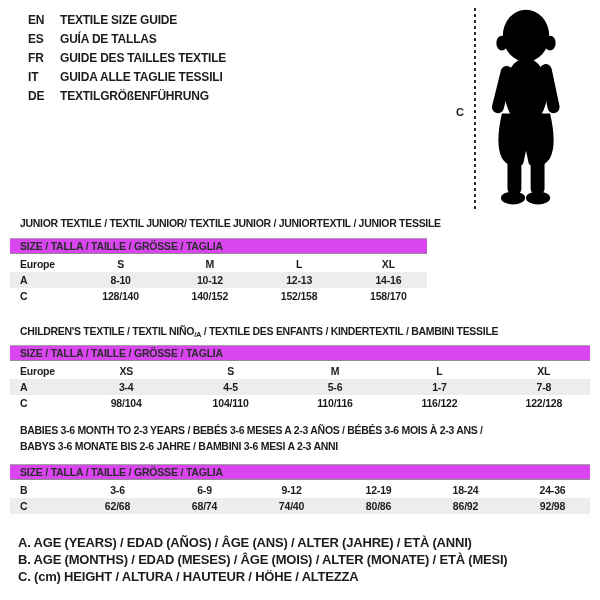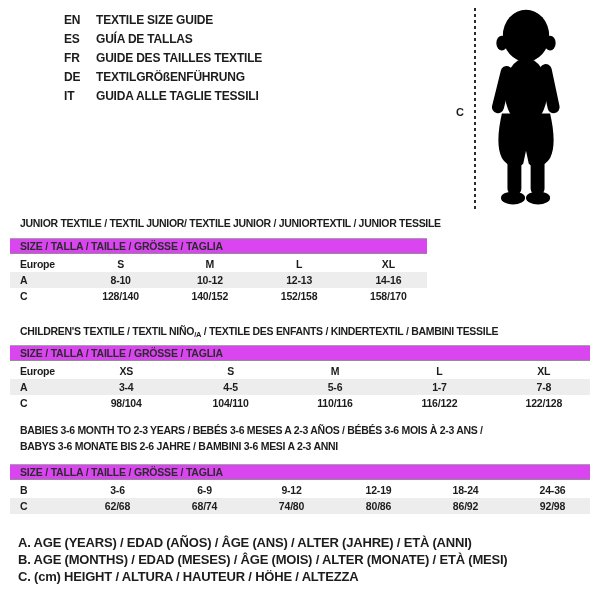--- a/index.html
+++ b/index.html
@@ -6,21 +6,21 @@
   body{
     width:600px;height:600px;position:relative;overflow:hidden;
     background:#ffffff;color:#1c1c1c;
     font-family:"Liberation Sans","DejaVu Sans",sans-serif;
     font-weight:bold;
     -webkit-font-smoothing:antialiased;
   }
   
   .langs{position:absolute;left:28px;top:10px;}
   .lang-row{display:flex;height:19px;align-items:center;font-size:12px;letter-spacing:-0.2px;}
-  .lang-code{width:32px;margin-left:36px;}
+  .lang-code{width:32px;}
   
   .height-line{
     position:absolute;left:474px;top:8px;width:2px;height:201px;
     background:repeating-linear-gradient(to bottom,#2a2a2a 0 3px,transparent 3px 6px);
   }
   .height-label{position:absolute;left:456px;top:106px;font-size:11px;}
   .baby-svg{position:absolute;left:478px;top:6px;}
   
   .sec-title{position:absolute;left:20px;font-size:10.5px;letter-spacing:-0.3px;white-space:nowrap;}
   .sec-title .subsz{font-size:7.5px;vertical-align:-2px;}
@@ -56,26 +56,26 @@
   </div>
   <div class="lang-row">
     <span class="lang-code">ES</span>
     <span>GUÍA DE TALLAS</span>
   </div>
   <div class="lang-row">
     <span class="lang-code">FR</span>
     <span>GUIDE DES TAILLES TEXTILE</span>
   </div>
   <div class="lang-row">
+    <span class="lang-code">IT</span>
+    <span>GUIDA ALLE TAGLIE TESSILI</span>
+  </div>
+  <div class="lang-row">
     <span class="lang-code">DE</span>
     <span>TEXTILGRÖßENFÜHRUNG</span>
-  </div>
-  <div class="lang-row">
-    <span class="lang-code">IT</span>
-    <span>GUIDA ALLE TAGLIE TESSILI</span>
   </div>
 </div>
 
 <div class="height-line"></div>
 <div class="height-label">C</div>
 <svg class="baby-svg" width="96" height="204" viewBox="0 0 100 220" xmlns="http://www.w3.org/2000/svg">
   <g fill="#000000">
     <ellipse cx="50" cy="32" rx="25" ry="28"></ellipse>
     <ellipse cx="24" cy="40" rx="6" ry="8"></ellipse>
     <ellipse cx="76" cy="40" rx="6" ry="8"></ellipse>
@@ -162,21 +162,21 @@
     <span class="cell">6-9</span>
     <span class="cell">9-12</span>
     <span class="cell">12-19</span>
     <span class="cell">18-24</span>
     <span class="cell">24-36</span>
   </div>
   <div class="trow shaded">
     <span class="lbl">C</span>
     <span class="cell">62/68</span>
     <span class="cell">68/74</span>
-    <span class="cell">74/80</span>
+    <span class="cell">74/40</span>
     <span class="cell">80/86</span>
     <span class="cell">86/92</span>
     <span class="cell">92/98</span>
   </div>
 </div>
 
 <div class="footnotes">
   <div class="footnote">A. AGE (YEARS) / EDAD (AÑOS) / ÂGE (ANS) / ALTER (JAHRE) / ETÀ (ANNI)</div>
   <div class="footnote">B. AGE (MONTHS) / EDAD (MESES) / ÂGE (MOIS) / ALTER (MONATE) / ETÀ (MESI)</div>
   <div class="footnote">C. (cm) HEIGHT / ALTURA / HAUTEUR / HÖHE / ALTEZZA</div>

